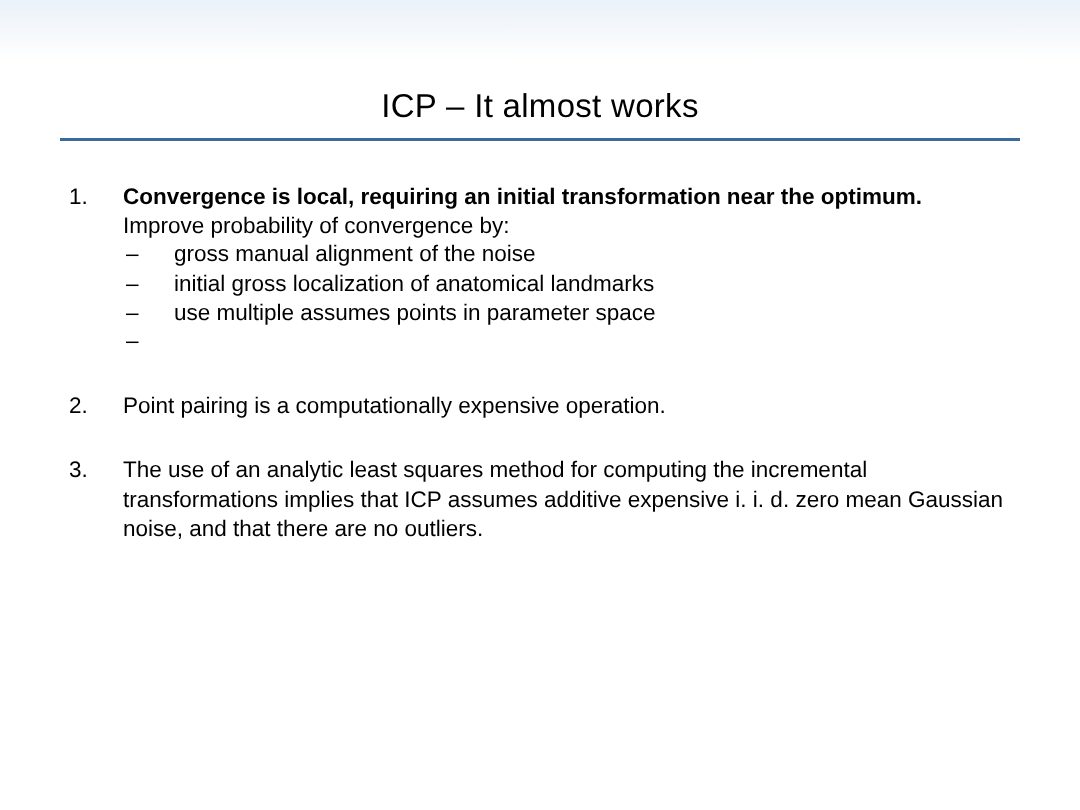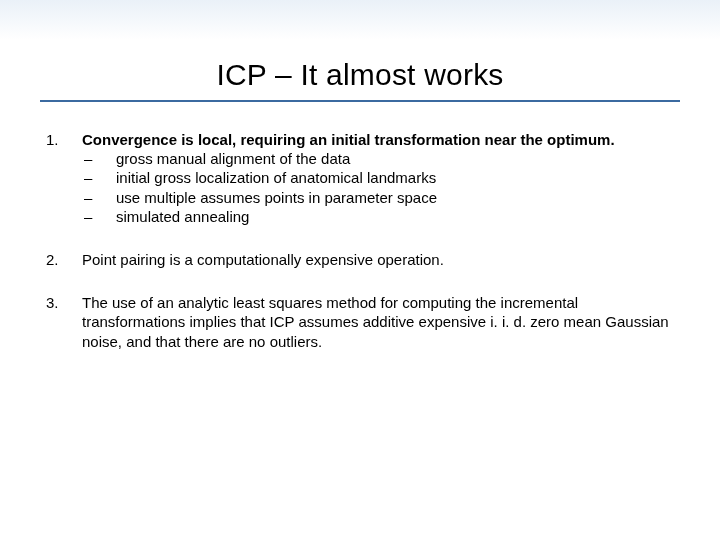--- a/index.html
+++ b/index.html
@@ -22,21 +22,21 @@
   .top-band {
     width: 100%;
     height: 40px;
     background: linear-gradient(to bottom, #eaf1f8 0%, #ffffff 100%);
   }
   .title-wrap {
     text-align: center;
     margin-top: 18px;
   }
   .title {
-    font-size: 30px;
+    font-size: 22px;
     font-weight: 400;
     letter-spacing: 0.2px;
   }
   .title-rule {
     margin: 8px 40px 0 40px;
     height: 0;
     border-bottom: 2px solid #3b6aa0;
   }
   .body {
     padding: 28px 46px 0 46px;
@@ -85,36 +85,36 @@
     <div class="title">ICP – It almost works</div>
   </div>
   <div class="title-rule"></div>
 
   <div class="body">
 
     <div class="row">
       <div class="num">1.</div>
       <div class="content">
         <div class="lead">Convergence is local, requiring an initial transformation near the optimum.</div>
+        <div class="sub-intro">Improve probability of convergence by:</div>
         <ul class="dash-list">
           <li>
               <span class="dash">–</span>
-              <span> gross manual alignment of the data</span>
+              <span> gross manual alignment of the noise</span>
             </li>
           <li>
               <span class="dash">–</span>
               <span>initial gross localization of anatomical landmarks</span>
             </li>
           <li>
               <span class="dash">–</span>
               <span>use multiple assumes points in parameter space</span>
             </li>
           <li>
               <span class="dash">–</span>
-              <span>simulated annealing</span>
             </li>
         </ul>
       </div>
     </div>
 
     <div class="row">
       <div class="num">2.</div>
       <div class="content">
         <span>Point pairing is a computationally expensive operation.</span>
       </div>

